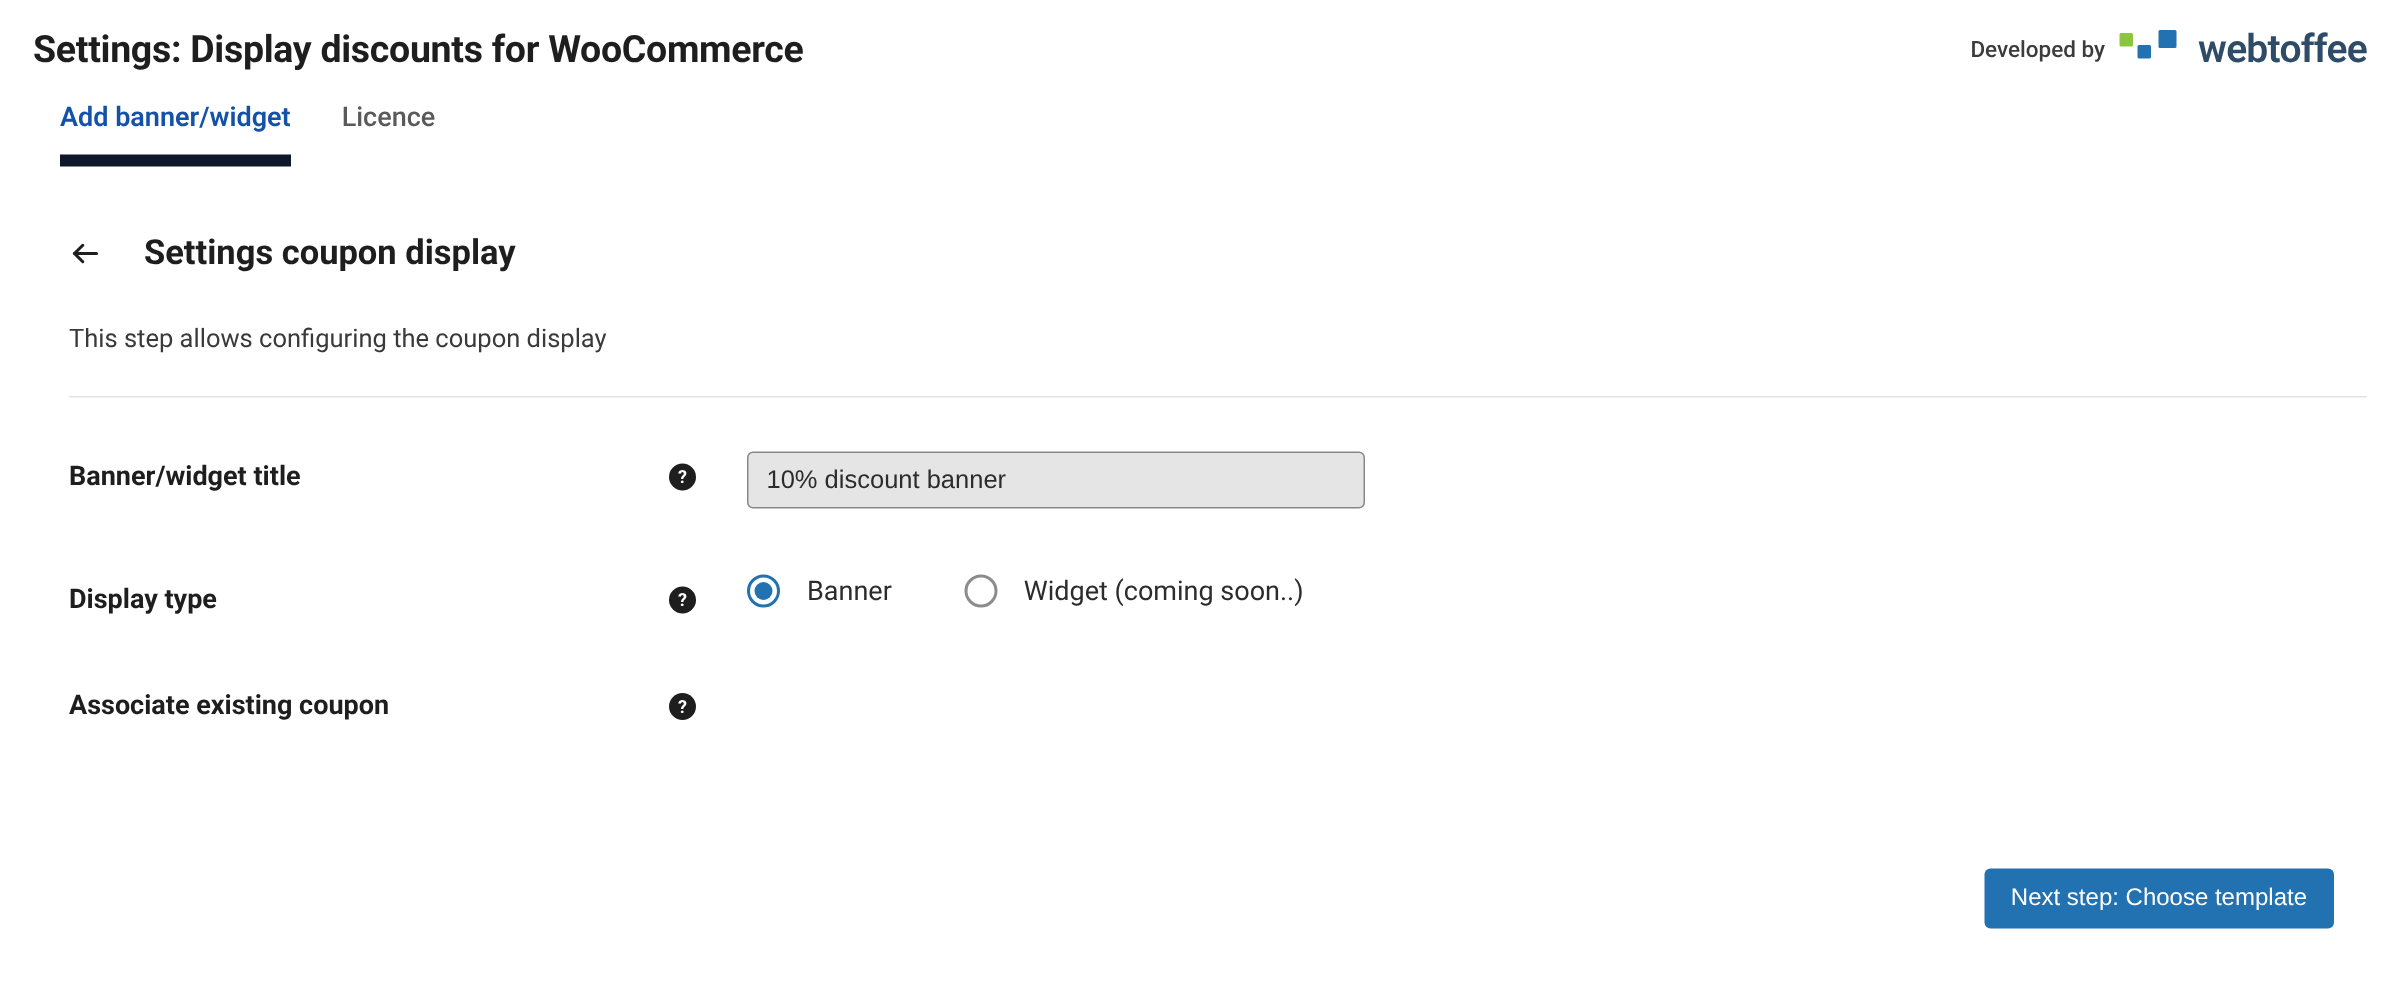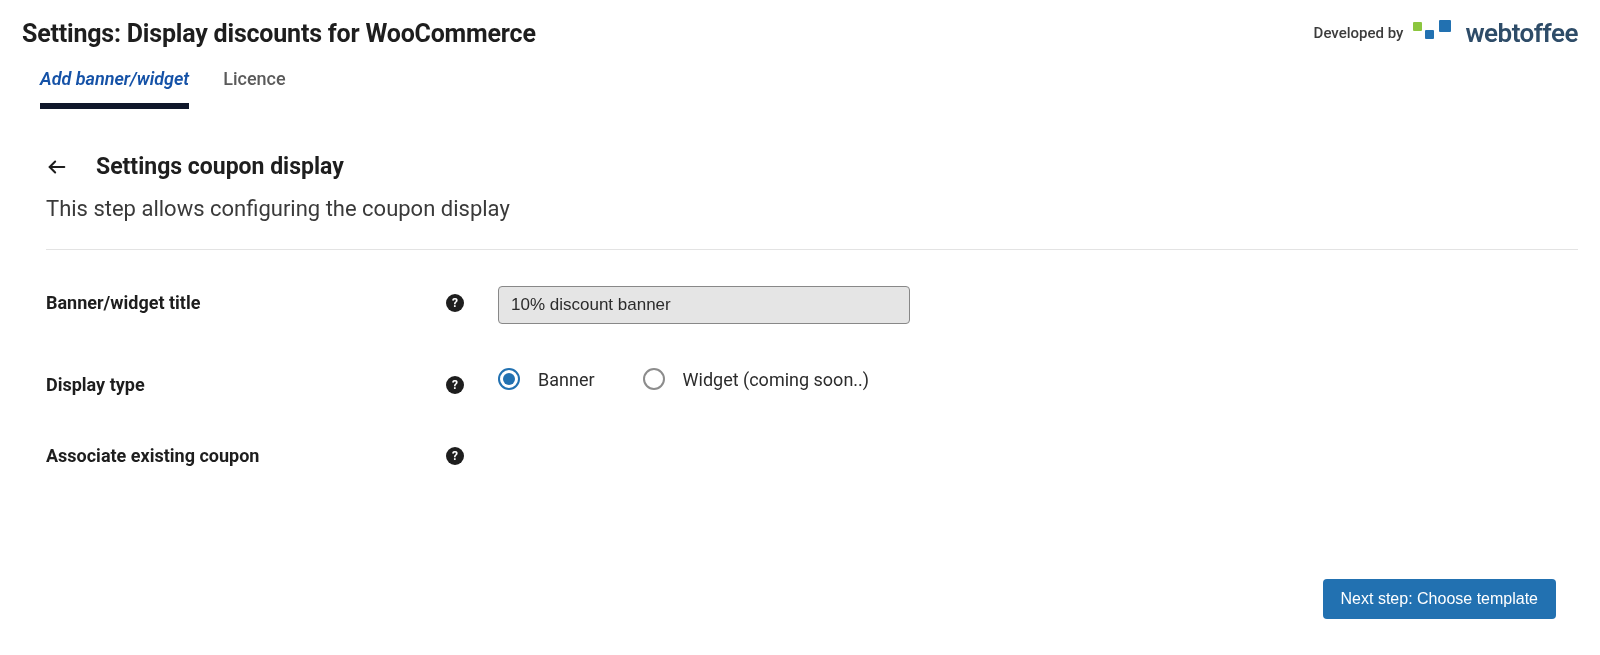--- a/index.html
+++ b/index.html
@@ -67,23 +67,22 @@
   }
   .tab {
     font-size: 18px;
     padding-bottom: 14px;
     color: #5a5a5a;
     cursor: pointer;
     font-weight: 500;
   }
   .tab.active {
     color: #1552a7;
-    border-bottom: 6px solid #0f172a;
+    border-bottom: 8px solid #0f172a;
     font-weight: 600;
-    font-style: italic;
   }
 
   .section {
     margin-top: 44px;
     padding-left: 24px;
   }
   .section-head {
     display: flex;
     align-items: center;
     gap: 28px;
@@ -91,22 +90,22 @@
   .back-arrow {
     width: 22px;
     height: 22px;
     cursor: pointer;
   }
   .section-title {
     font-size: 23px;
     font-weight: 700;
   }
   .section-desc {
-    margin-top: 16px;
-    font-size: 22px;
+    margin-top: 34px;
+    font-size: 17px;
     color: #3a3a3a;
   }
 
   .divider {
     border: none;
     border-top: 1px solid #e3e3e3;
     margin: 28px 0 0 0;
   }
 
   .form-rows { margin-top: 36px; }

